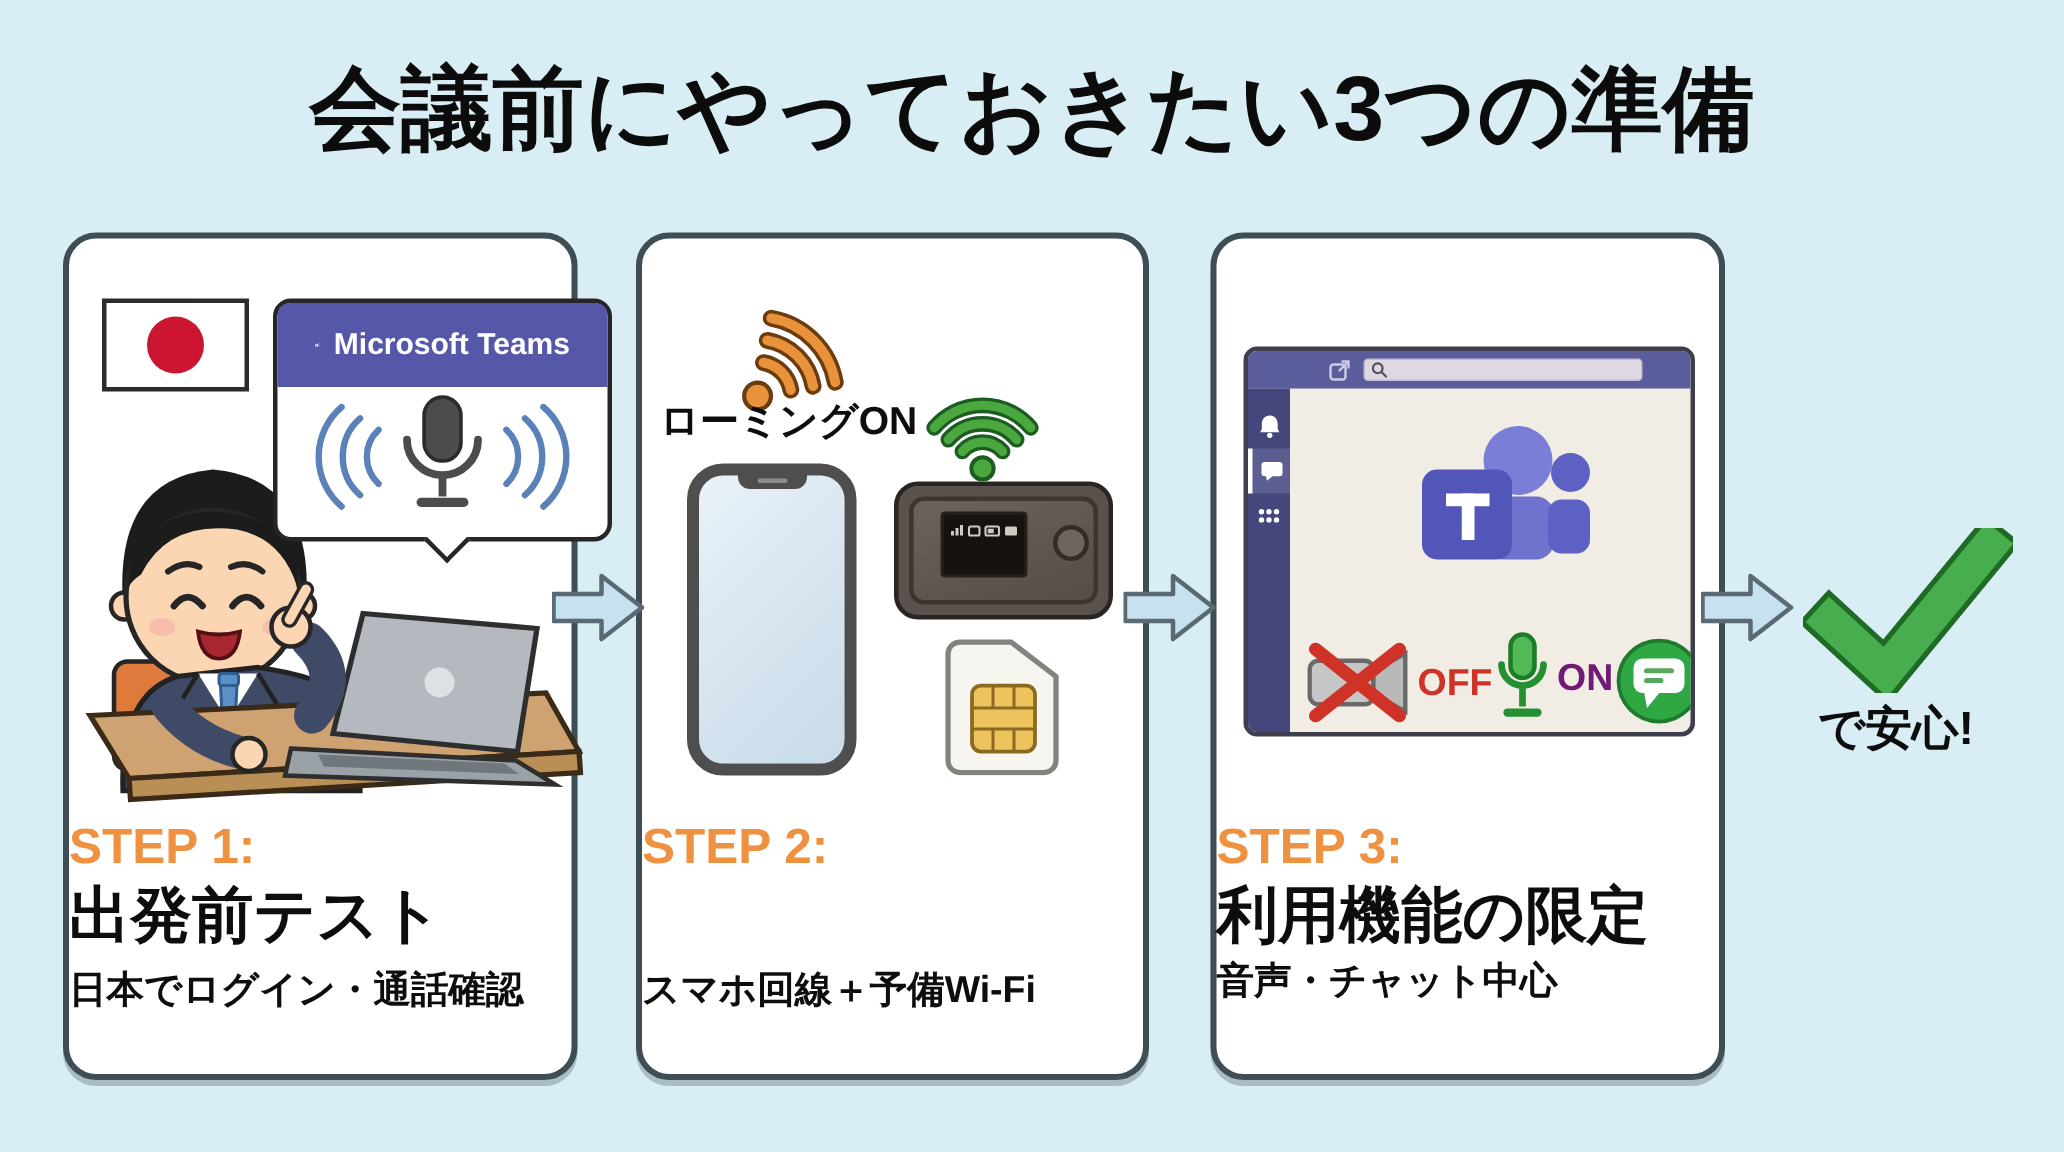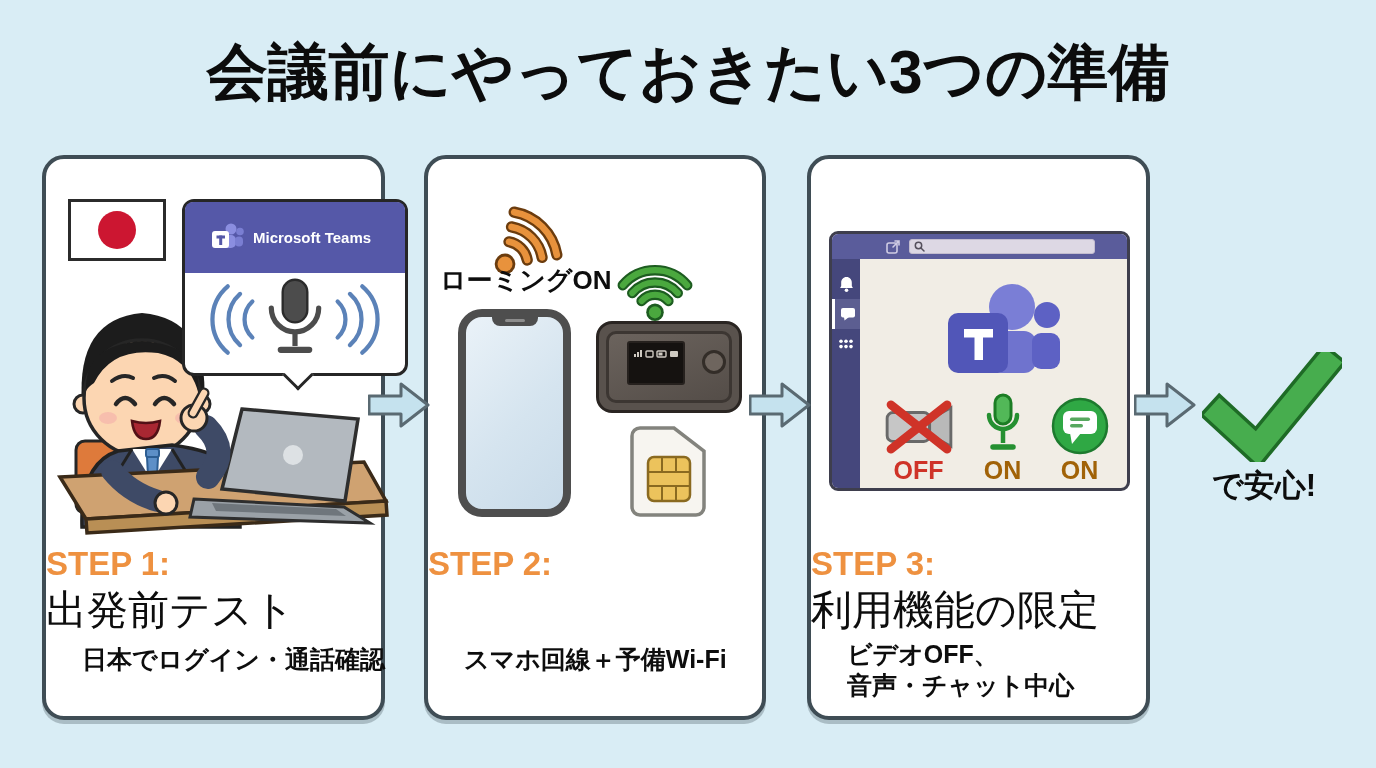--- a/index.html
+++ b/index.html
@@ -20,22 +20,22 @@
     position:absolute; top:155px; width:343px; height:565px;
     background:#ffffff; border:4px solid #3f4d55; border-radius:22px;
     box-shadow:0 4px 0 rgba(50,65,72,.28);
   }
   #card1 { left:42px; } #card2 { left:424px; width:342px; } #card3 { left:807px; }
 
   .step-label, .step-heading, .step-caption {
     position:absolute; left:0; width:100%; text-align:left; white-space:nowrap;
   }
   .step-label   { top:386px; font-size:33px; font-weight:900; color:#ee9140; }
-  .step-heading { top:424px; font-size:41px; font-weight:400; color:#0d0d0d; }
-  .step-caption { top:484px; font-size:25px; font-weight:800; color:#0d0d0d;padding-left:36px; }
+  .step-heading { top:424px; font-size:41px; font-weight:700; color:#0d0d0d; }
+  .step-caption { top:484px; font-size:25px; font-weight:800; color:#0d0d0d; }
   .step-caption.two-line { top:480px; line-height:31px; }
 
   
   .flag {
     position:absolute; left:22px; top:40px; width:98px; height:62px;
     background:#fff; border:3px solid #2b2b2b; z-index:2;
   }
   .flag-dot {
     position:absolute; left:50%; top:50%; transform:translate(-50%,-50%);
     width:38px; height:38px; border-radius:50%; background:#cc1631;
@@ -44,23 +44,23 @@
   .bubble {
     position:absolute; left:136px; top:40px; width:226px;
     background:#fff; border:3px solid #262626; border-radius:12px; z-index:3;
   }
   .bubble-tail {
     position:absolute; bottom:-13px; left:102px; width:22px; height:22px;
     background:#fff; border-right:3px solid #262626; border-bottom:3px solid #262626;
     transform:rotate(45deg);
   }
   .bubble-header {
-    background:#5558a8; border-radius:8px 8px 0 0; height:71px;
+    background:#5558a8; border-radius:8px 8px 0 0; height:56px;
     display:flex; align-items:center; gap:9px; padding:0 25px;
-    color:#fff; font-size:15px; font-weight:600; white-space:nowrap;
+    color:#fff; font-size:20px; font-weight:600; white-space:nowrap;
   }
   .login-row {
     display:flex; align-items:center; justify-content:center; gap:9px;
     padding:11px 6px 2px;
   }
   .login-row .txt { font-size:27px; font-weight:900; color:#0d0d0d; }
   .mic-wrap { display:flex; justify-content:center; padding:2px 0 8px; }
 
   
   .roam-sig { position:absolute; left:62px; top:26px; width:94px; height:94px; }
@@ -118,23 +118,23 @@
     align-items:center; padding-top:10px;
   }
   .side-slot { height:30px; width:28px; display:flex; align-items:center; justify-content:center; }
   .chat-tab { background:#5c5e91; border-left:3px solid #fff; }
   .win-main { flex:1; position:relative; }
   .teams-big { position:absolute; left:76px; top:22px; width:130px; height:110px; }
   .toggles {
     position:absolute; left:8px; right:4px; bottom:8px;
     display:flex; justify-content:space-around; align-items:flex-end;
   }
-  .toggle { display:flex; flex-direction:column; align-items:center; gap:3px;text-align:right; }
+  .toggle { display:flex; align-items:center; gap:3px;text-align:right; }
   .t-label { font-size:25px; font-weight:900; line-height:1; }
-  .t-off { color:#cf3328; } .t-on { color:#a16207; }
+  .t-off { color:#cf3328; } .t-on { color:#701a75; }
 
   
   .arrow { position:absolute; top:382px; width:62px; height:46px; z-index:6; }
   #arrow1 { left:368px; } #arrow2 { left:749px; } #arrow3 { left:1134px; }
   .big-check { position:absolute; left:1202px; top:352px; width:140px; height:110px; }
   .result-caption {
     position:absolute; left:1178px; top:466px; width:172px;
     text-align:center; font-size:31px; font-weight:900; line-height:39px;
     color:#0d0d0d; white-space:nowrap;
   }
@@ -388,21 +388,20 @@
             <span class="t-label t-on">ON</span>
           </div>
         </div>
       </div>
     </div>
   </div>
 
   <div class="step-label">STEP 3:</div>
   <div class="step-heading">利用機能の限定</div>
   <div class="step-caption two-line">
-    <div>ビデオOFF、</div>
     <div>音声・チャット中心</div>
   </div>
 </div>
 
 <svg class="arrow" id="arrow1" viewBox="0 0 62 46">
   <polygon points="1,14 33,14 33,2 60,23 33,44 33,32 1,32" fill="#c5e2ee" stroke="#5a6a72" stroke-width="3" stroke-linejoin="round"></polygon>
 </svg>
 <svg class="arrow" id="arrow2" viewBox="0 0 62 46">
   <polygon points="1,14 33,14 33,2 60,23 33,44 33,32 1,32" fill="#c5e2ee" stroke="#5a6a72" stroke-width="3" stroke-linejoin="round"></polygon>
 </svg>

